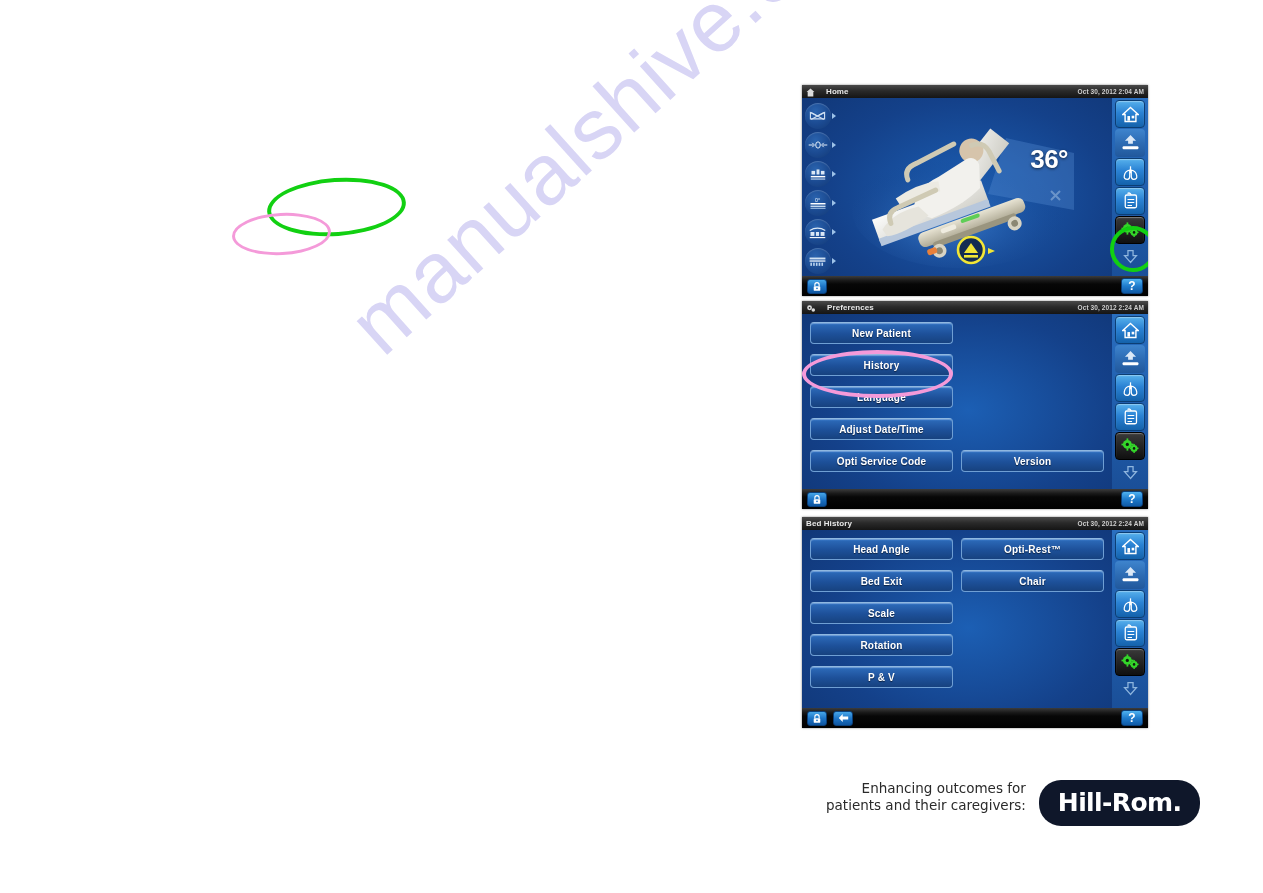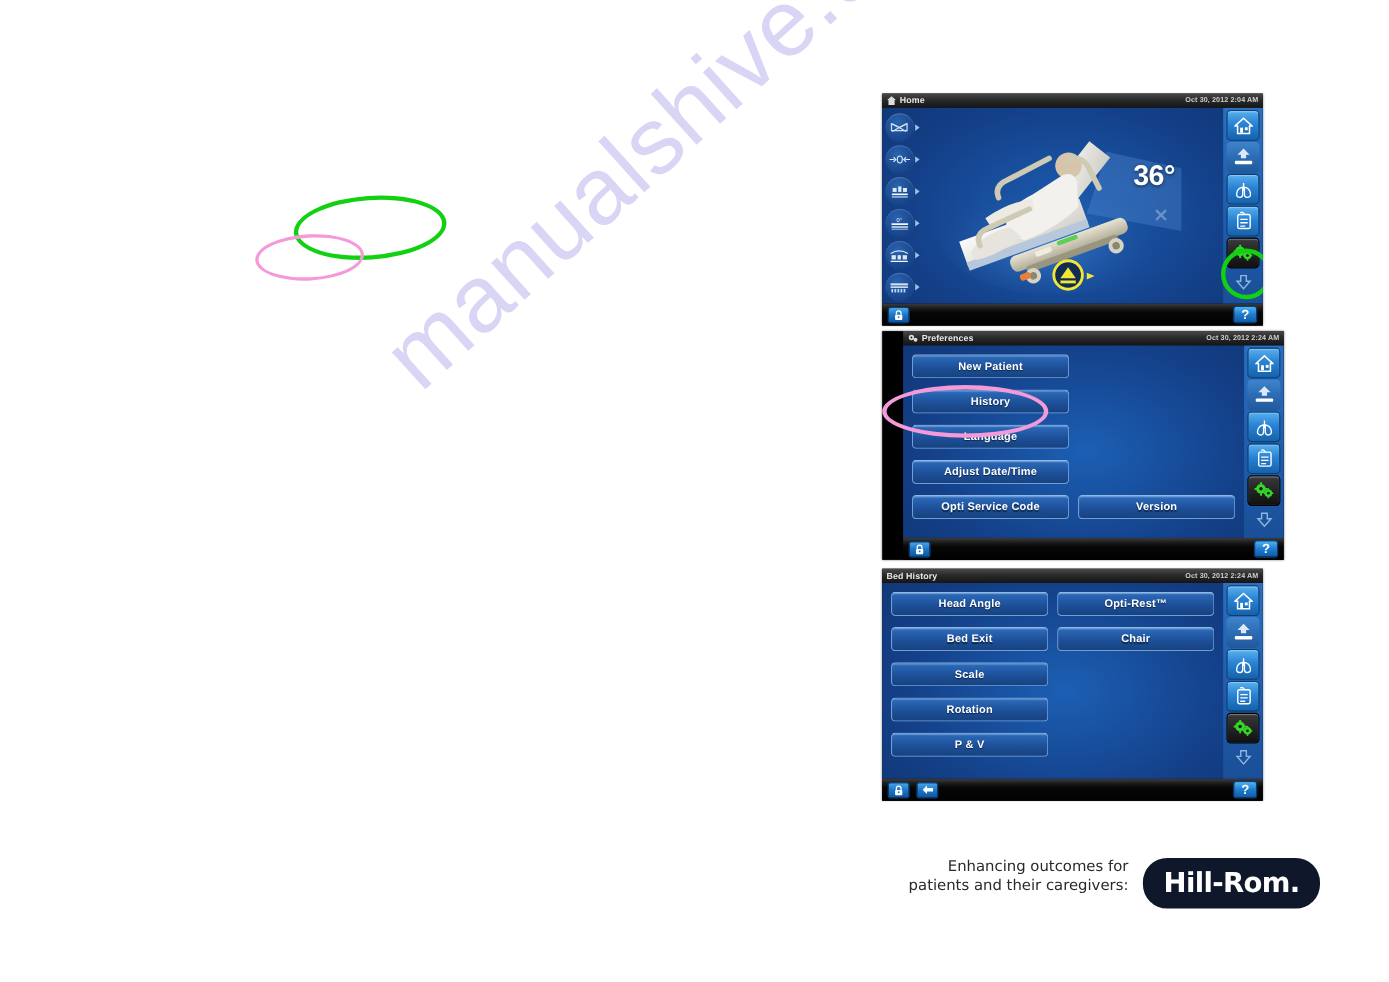--- a/index.html
+++ b/index.html
@@ -55,35 +55,35 @@
 
   
   .panel {
     position: absolute;
     width: 346px;
     background: #000;
     z-index: 3;
     box-shadow: 0 0 2px rgba(0,0,0,.5);
   }
   #panel-home { left: 802px; top: 85px; height: 211px; }
-  #panel-prefs { left: 802px; top: 301px; height: 208px; padding-left: 19px; }
+  #panel-prefs { left: 802px; top: 301px; height: 208px; }
   #panel-history { left: 802px; top: 517px; height: 211px; }
 
   .titlebar {
     height: 13px;
     background: linear-gradient(to bottom, #4a4a4a 0%, #2a2a2a 45%, #151515 100%);
     display: flex;
     align-items: center;
     padding: 0 4px;
     box-sizing: border-box;
   }
   .title-left {
     display: flex;
     align-items: center;
-    gap: 3px;
+    gap: 11px;
     flex: 1;
     min-width: 0;
   }
   .title-text {
     color: #e8e8e8;
     font-size: 8px;
     font-weight: bold;
     letter-spacing: .1px;
     white-space: nowrap;
   }

